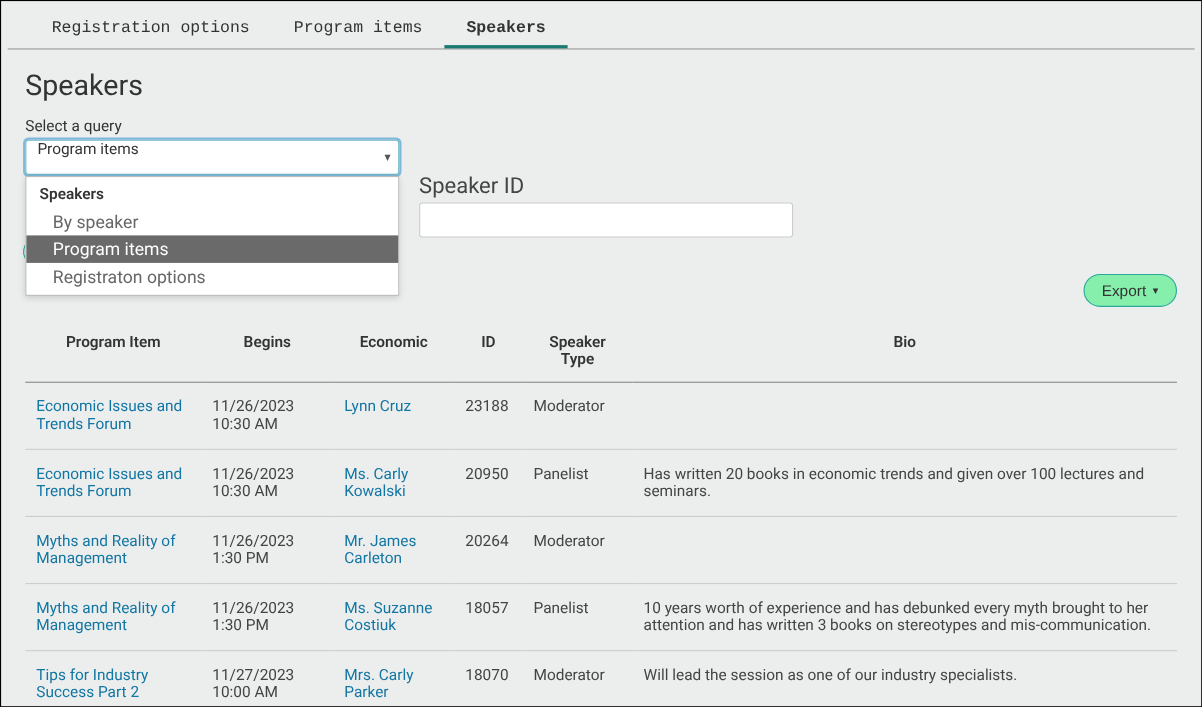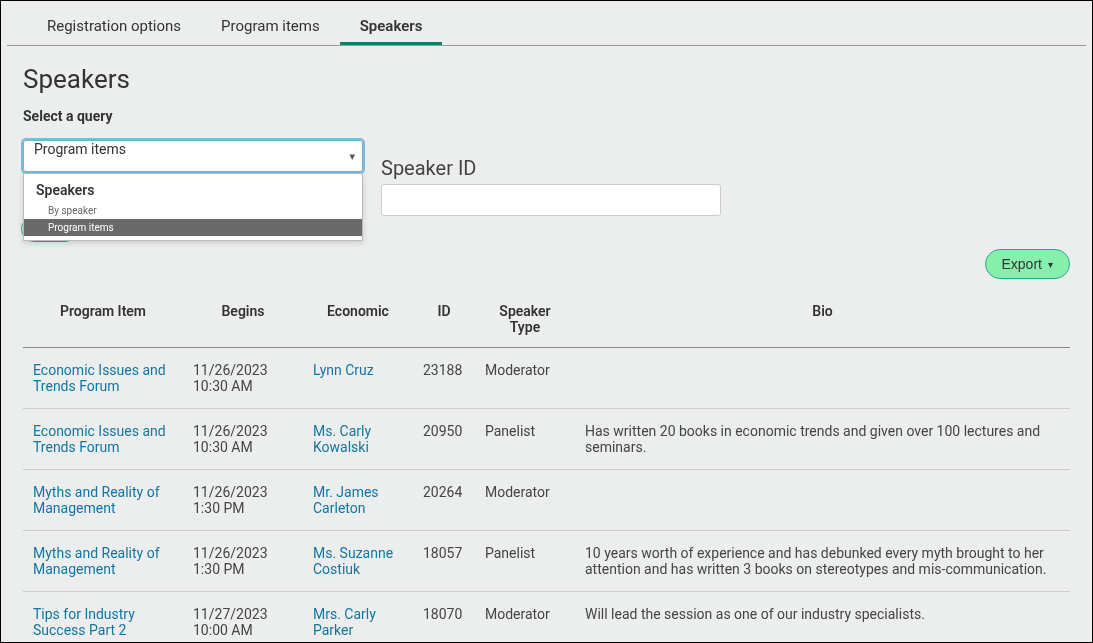--- a/index.html
+++ b/index.html
@@ -20,42 +20,43 @@
       gap: 0;
       padding: 8px 20px 0 20px;
       border-bottom: 1px solid #999;
       margin: 0 6px;
     }
     .tab {
       padding: 8px 20px 10px 20px;
       cursor: pointer;
       color: #333;
       font-size: 15px;
+      font-family: Liberation Mono, monospace;
     }
     .tab.active {
       font-weight: 600;
       border-bottom: 3px solid #1a7a70;
       padding-bottom: 7px;
     }
 
     .content {
       padding: 18px 22px;
     }
 
     h1.page-title {
       font-size: 26px;
       font-weight: 400;
       color: #333;
       margin-bottom: 14px;
     }
 
     .query-label {
-      font-weight: 700;
-      font-size: 14px;
-      margin-bottom: 16px;
+      font-weight: 400;
+      font-size: 14px;
+      margin-bottom: 4px;
       display: block;
       color: #333;
     }
 
     .query-select-wrap {
       position: relative;
       width: 340px;
     }
     .query-select {
       width: 100%;
@@ -93,21 +94,21 @@
       padding: 4px 0;
     }
     .dropdown .group-label {
       padding: 4px 12px;
       font-weight: 600;
       color: #333;
       font-size: 14px;
     }
     .dropdown .option {
       padding: 3px 24px;
-      font-size: 10px;
+      font-size: 16px;
       color: #666;
       cursor: pointer;
     }
     .dropdown .option.selected {
       background: #6a6a6a;
       color: #fff;
       padding-left: 24px;
     }
 
     .filter-row {
@@ -213,20 +214,21 @@
 
   <label class="query-label">Select a query</label>
   <div class="query-select-wrap">
     <div class="query-select">Program items</div>
     <span class="select-caret">▾</span>
 
     <div class="dropdown">
       <div class="group-label">Speakers</div>
       <div class="option">By speaker</div>
       <div class="option selected">Program items</div>
+      <div class="option">Registraton options</div>
     </div>
   </div>
 </div>
 
 <div class="filter-row">
   <label class="field-label">Speaker ID</label>
   <input type="text" value="" style="">
 </div>
 
 <button class="find-btn">Find</button>

